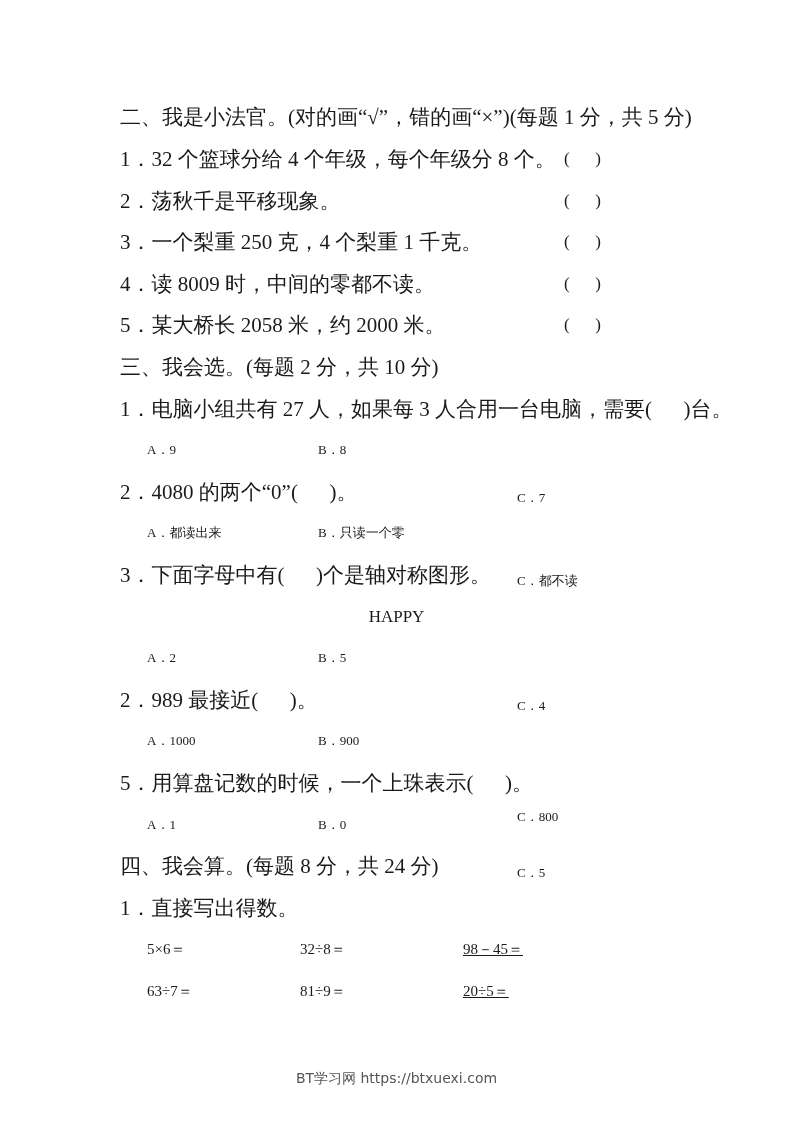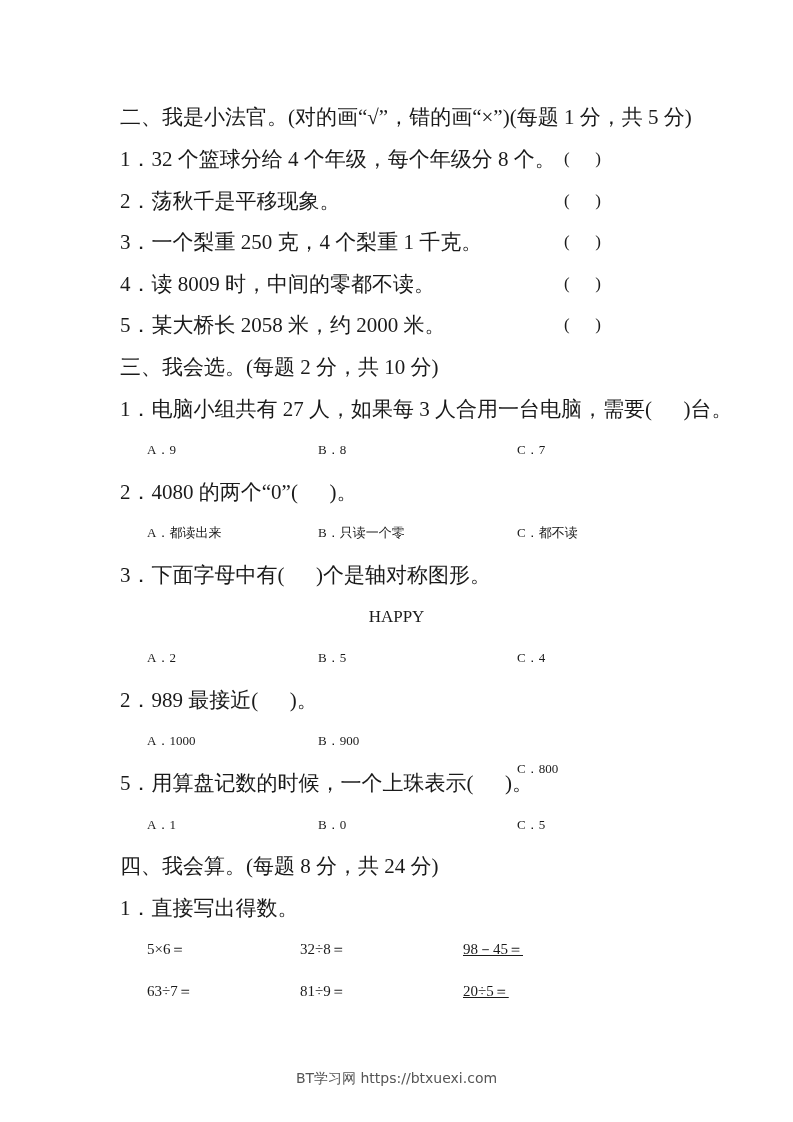--- a/index.html
+++ b/index.html
@@ -6,21 +6,21 @@
     body {
       width: 793px; height: 1122px; background: #ffffff; position: relative;
       font-family: "Liberation Serif", "DejaVu Serif", serif; color: #1a1a1a;
       overflow: hidden;
     }
     .line { position: absolute; left: 120px; font-size: 21px; line-height: 22px; white-space: pre; }
     .paren { position: absolute; left: 564px; font-size: 17px; line-height: 22px; white-space: pre; }
     .opt { position: absolute; font-size: 13px; line-height: 22px; white-space: pre; }
     .oa { left: 147px; }
     .ob { left: 318px; }
-    .oc { left: 517px; }
+    .oc { left: 517px; margin-top: 48px; }
     .center { position: absolute; left: 0; width: 793px; text-align: center; font-size: 17px; line-height: 22px; }
     .calc { position: absolute; font-size: 15px; line-height: 22px; white-space: pre; }
     .c1 { left: 147px; } .c2 { left: 300px; } .c3 { left: 463px; text-decoration: underline; }
     .footer {
       position: absolute; left: 0; width: 793px; top: 1070px; text-align: center;
       font-family: "DejaVu Sans", sans-serif; font-size: 14px; color: #555555;
     }
   </style>
 </head>
 <body>

